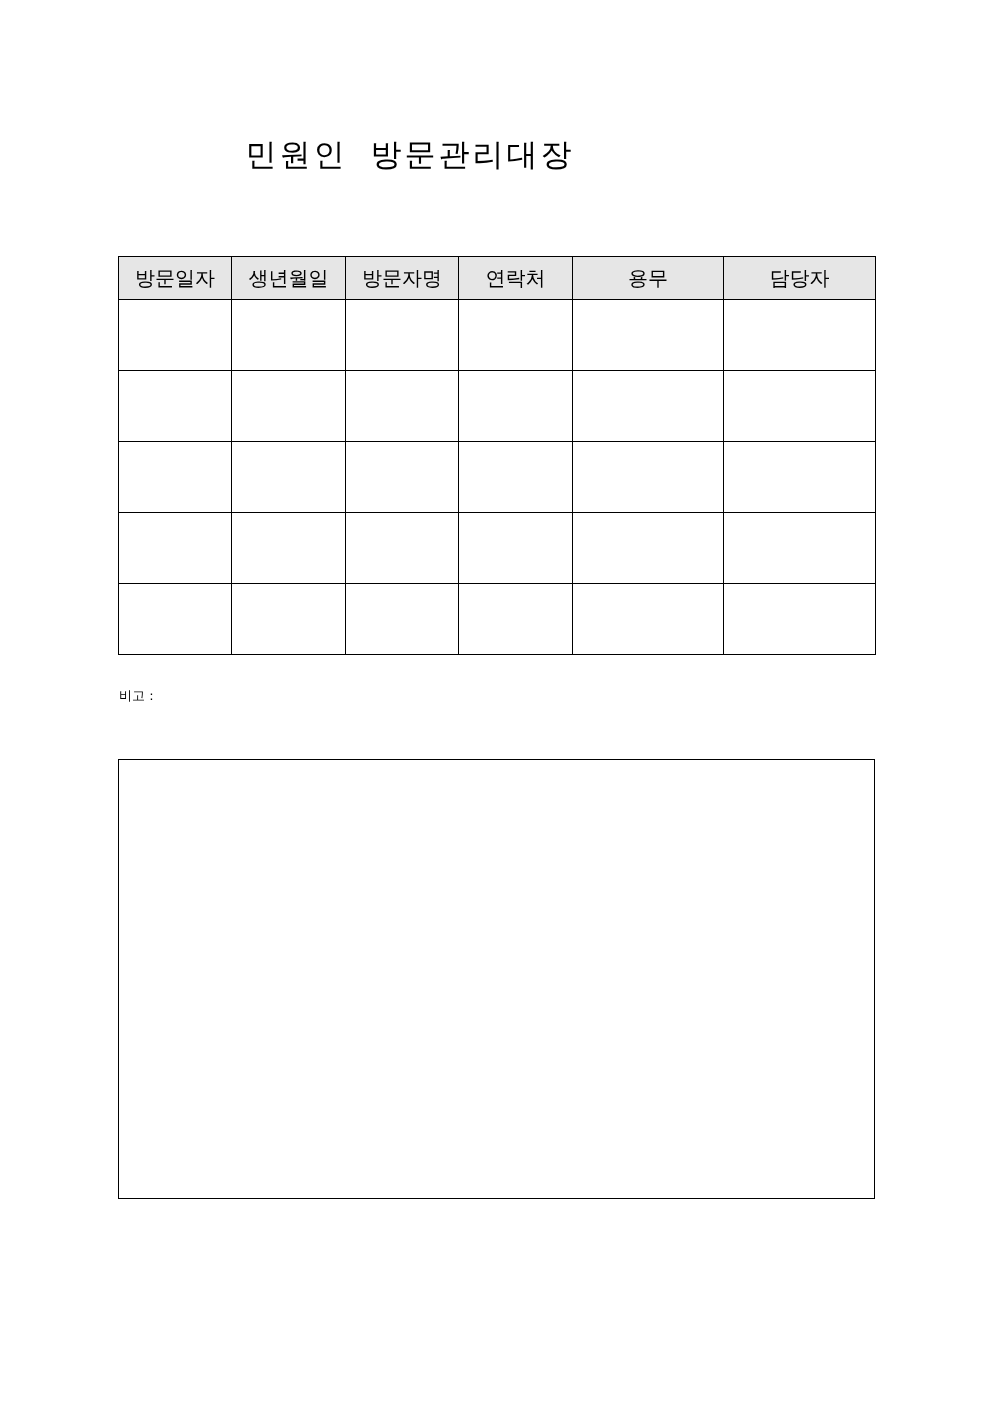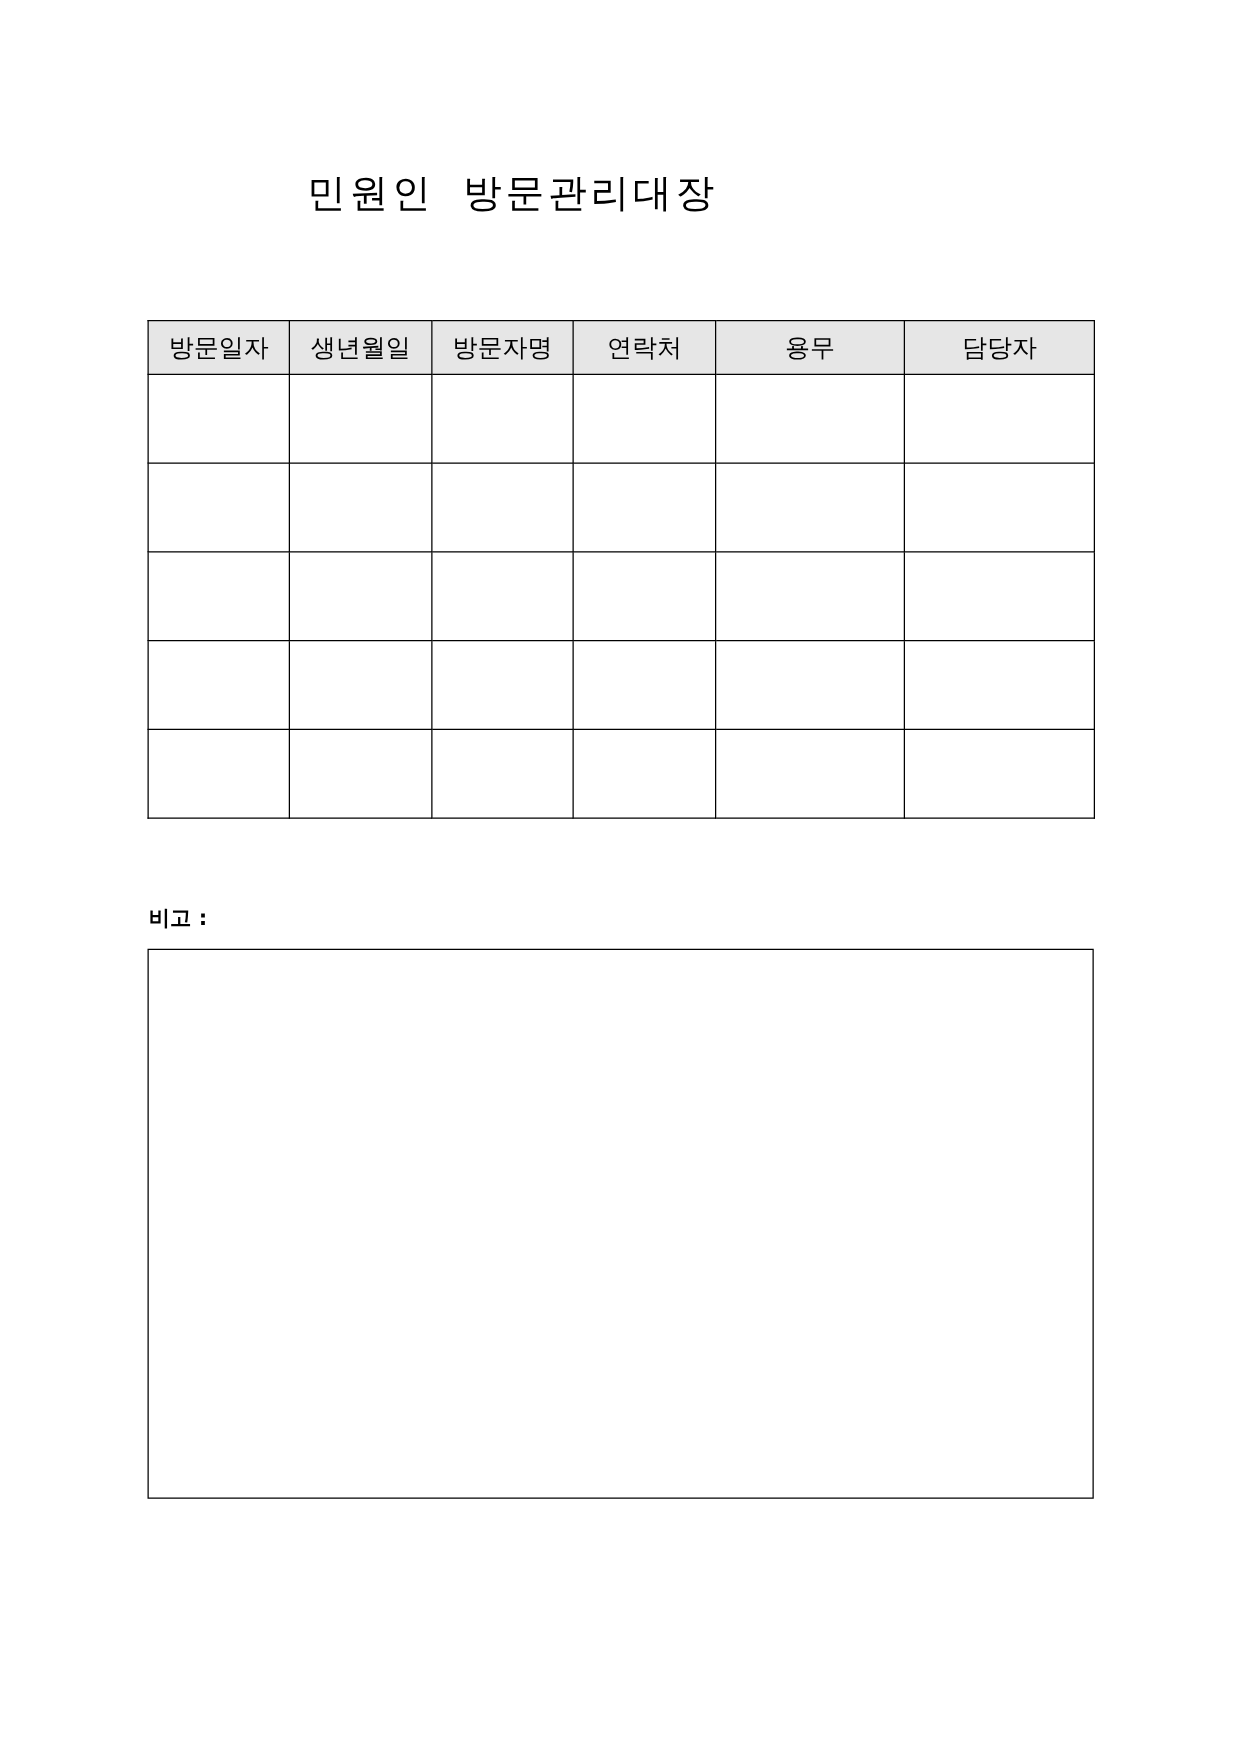--- a/index.html
+++ b/index.html
@@ -2,21 +2,21 @@
 <html><head>
 <meta charset="utf-8">
 <style>
   html, body { margin:0; padding:0; background:#fff; }
   body { width:992px; height:1403px; position:relative; font-family:"DejaVu Sans","Liberation Sans",sans-serif; color:#000; }
   .title { position:absolute; top:134px; left:0; width:820px; text-align:center; font-size:31px; font-weight:normal; letter-spacing:3px; word-spacing:10px; }
   table.log { position:absolute; top:256px; left:118px; width:757px; border-collapse:collapse; table-layout:fixed; }
   table.log th, table.log td { border:1px solid #000; padding:0; }
   table.log th { height:42px; background:#e6e6e6; font-weight:normal; font-size:20px; text-align:center; }
   table.log td { height:70px; }
-  .remarks-label { position:absolute; top:723px; left:119px; font-size:17px; font-weight:bold; }
+  .remarks-label { position:absolute; top:687px; left:119px; font-size:13px; font-weight:normal; }
   .remarks-box { position:absolute; top:759px; left:118px; width:755px; height:438px; border:1px solid #000; }
 </style>
 </head>
 <body>
 
 <div class="title">민원인 방문관리대장</div>
 
 <table class="log">
   <colgroup>
     <col style="width:113px">

